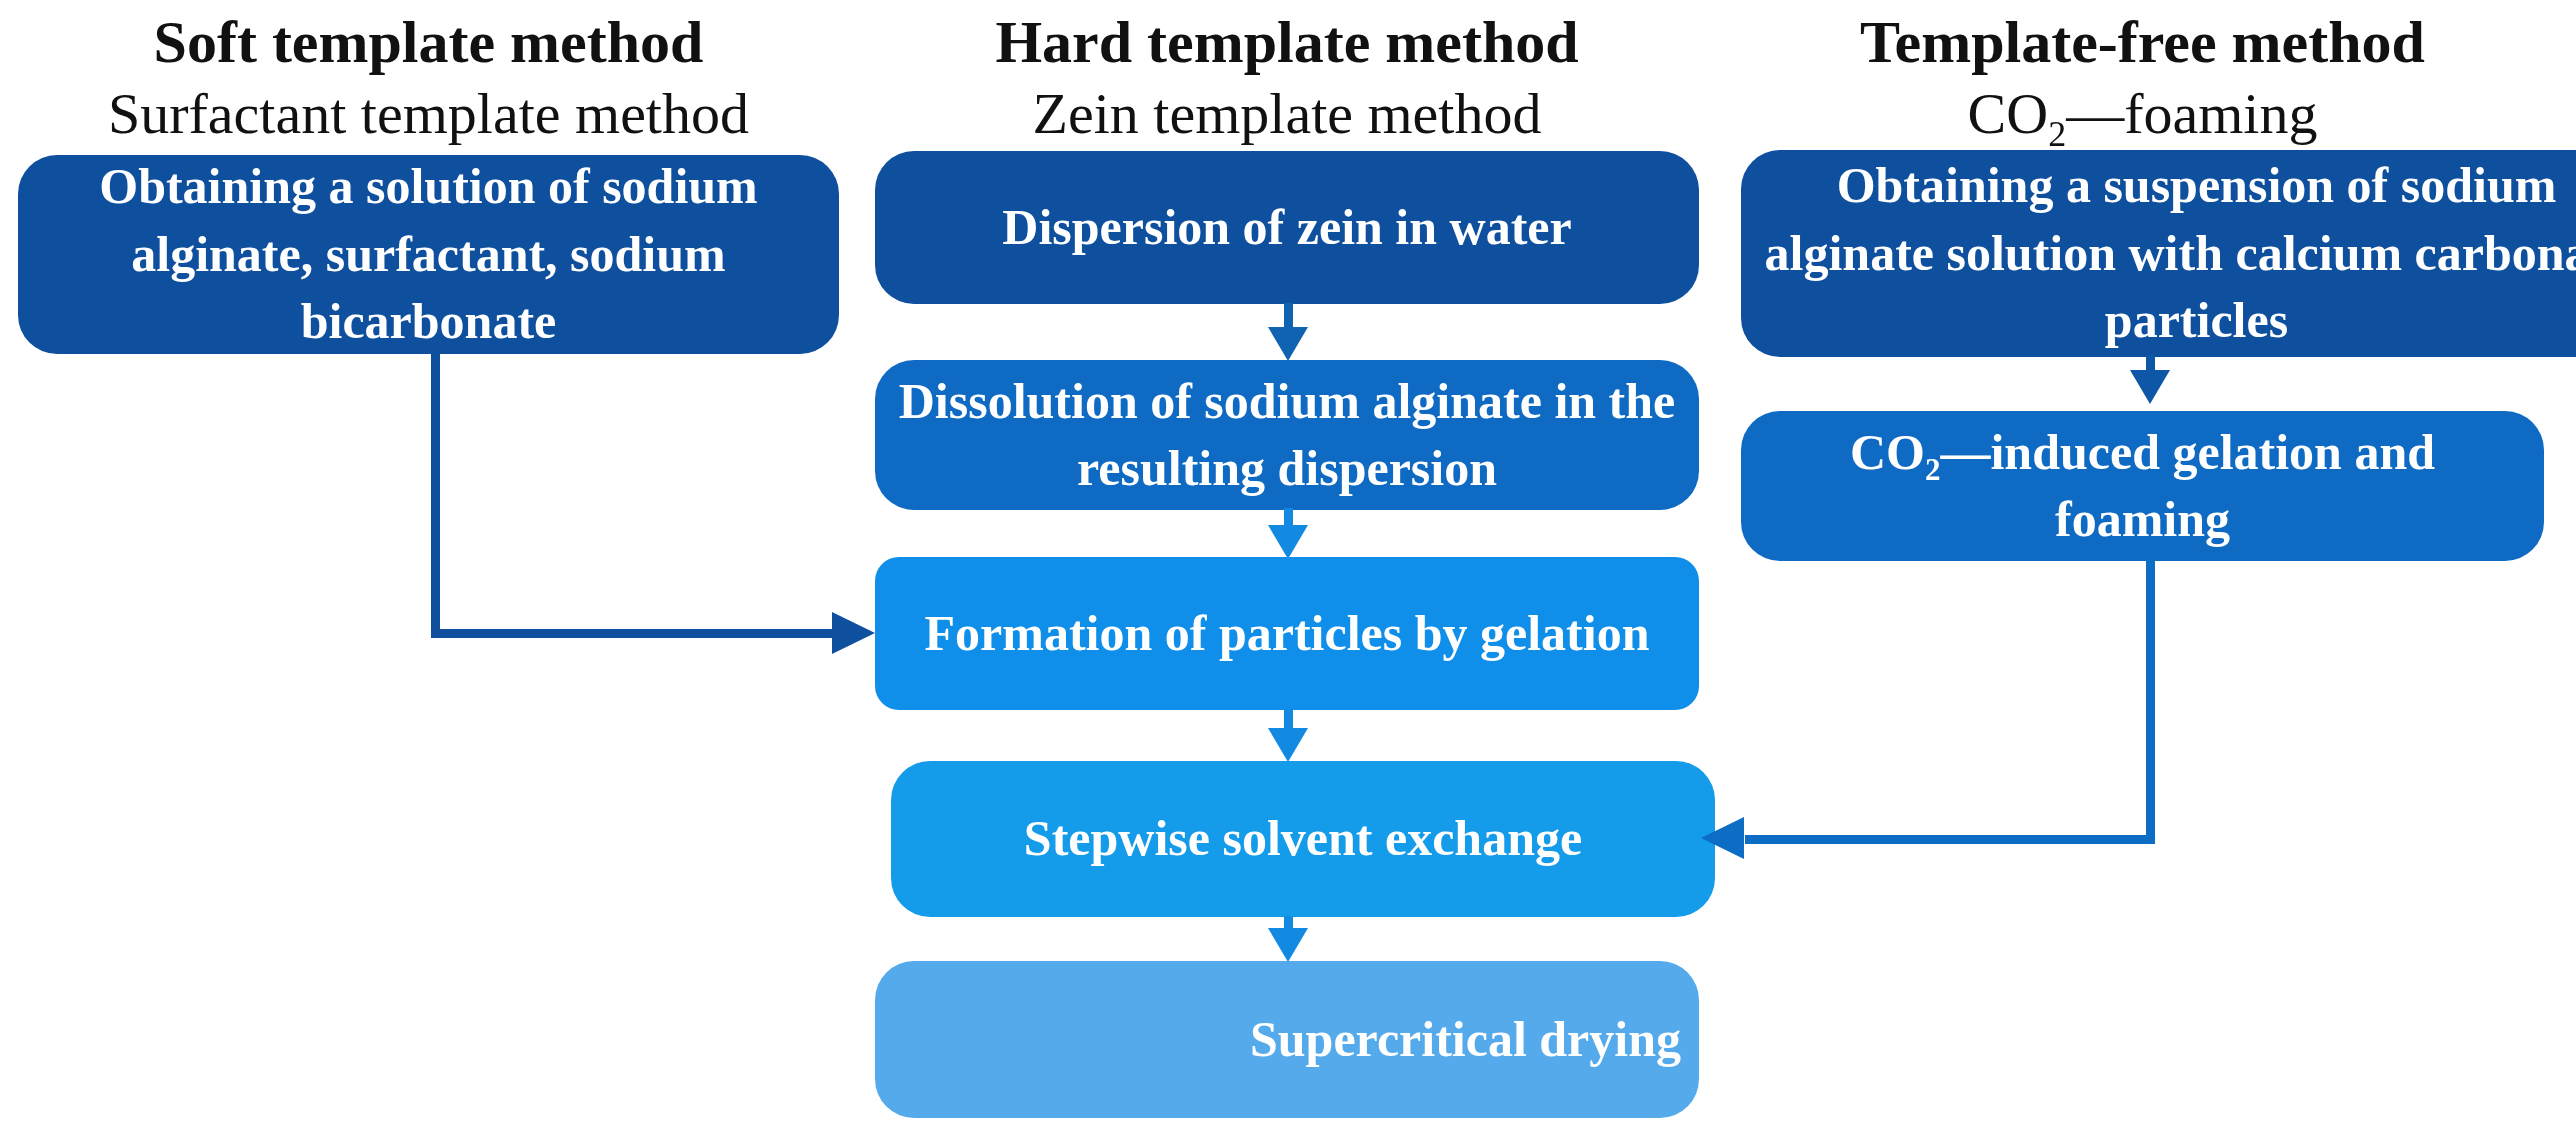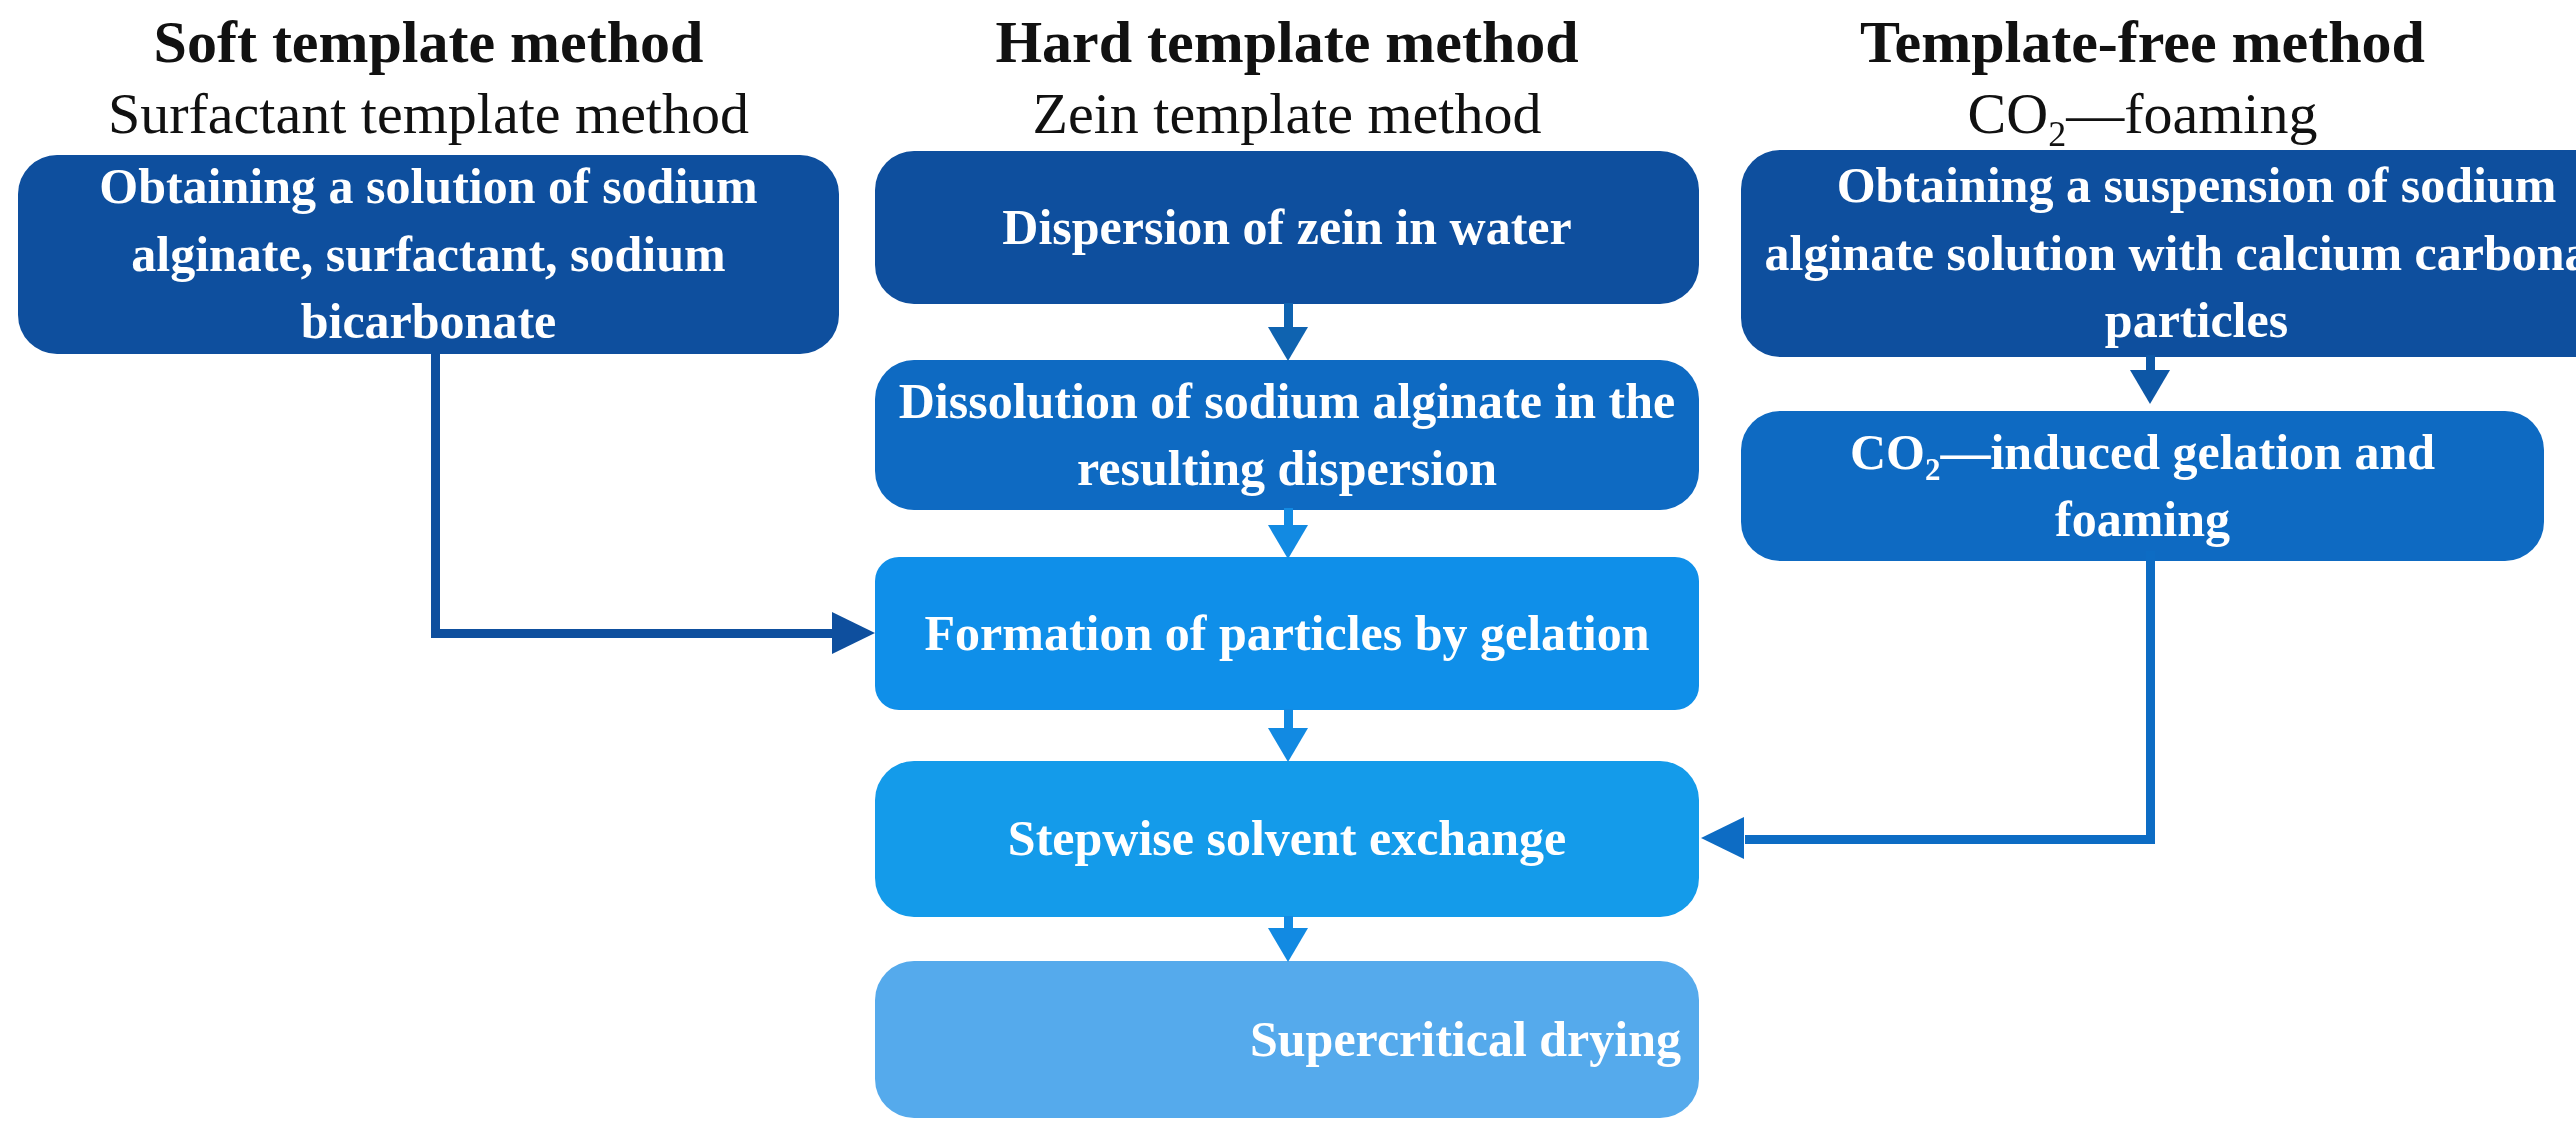--- a/index.html
+++ b/index.html
@@ -18,21 +18,21 @@
     border-radius:39px;
     color:#ffffff;
     font-size:50px;font-weight:bold;line-height:1.35;
     display:flex;align-items:center;justify-content:center;
     text-align:center;
     padding:0 18px;box-sizing:border-box;
   }
   .navy{background:#0e4f9e;}
   .medium{background:#0e6ac2;}
   .bright{background:#0f8fe9;}
-  .bright2{background:#149bea;}
+  .bright2{background:#149bea;margin-left:16px;}
   .light{background:#55aaec;justify-content:flex-end;}
   .seg{position:absolute;background:currentColor;}
   .tri{position:absolute;width:0;height:0;}
   .tri-down{border-left:20.4px solid transparent;border-right:20.4px solid transparent;border-top:34px solid currentColor;}
   .tri-right{border-top:21.6px solid transparent;border-bottom:21.6px solid transparent;border-left:43px solid currentColor;}
   .tri-left{border-top:21.6px solid transparent;border-bottom:21.6px solid transparent;border-right:43px solid currentColor;}
   sub{font-size:0.62em;line-height:0;}
 </style>
 </head>
 <body>

